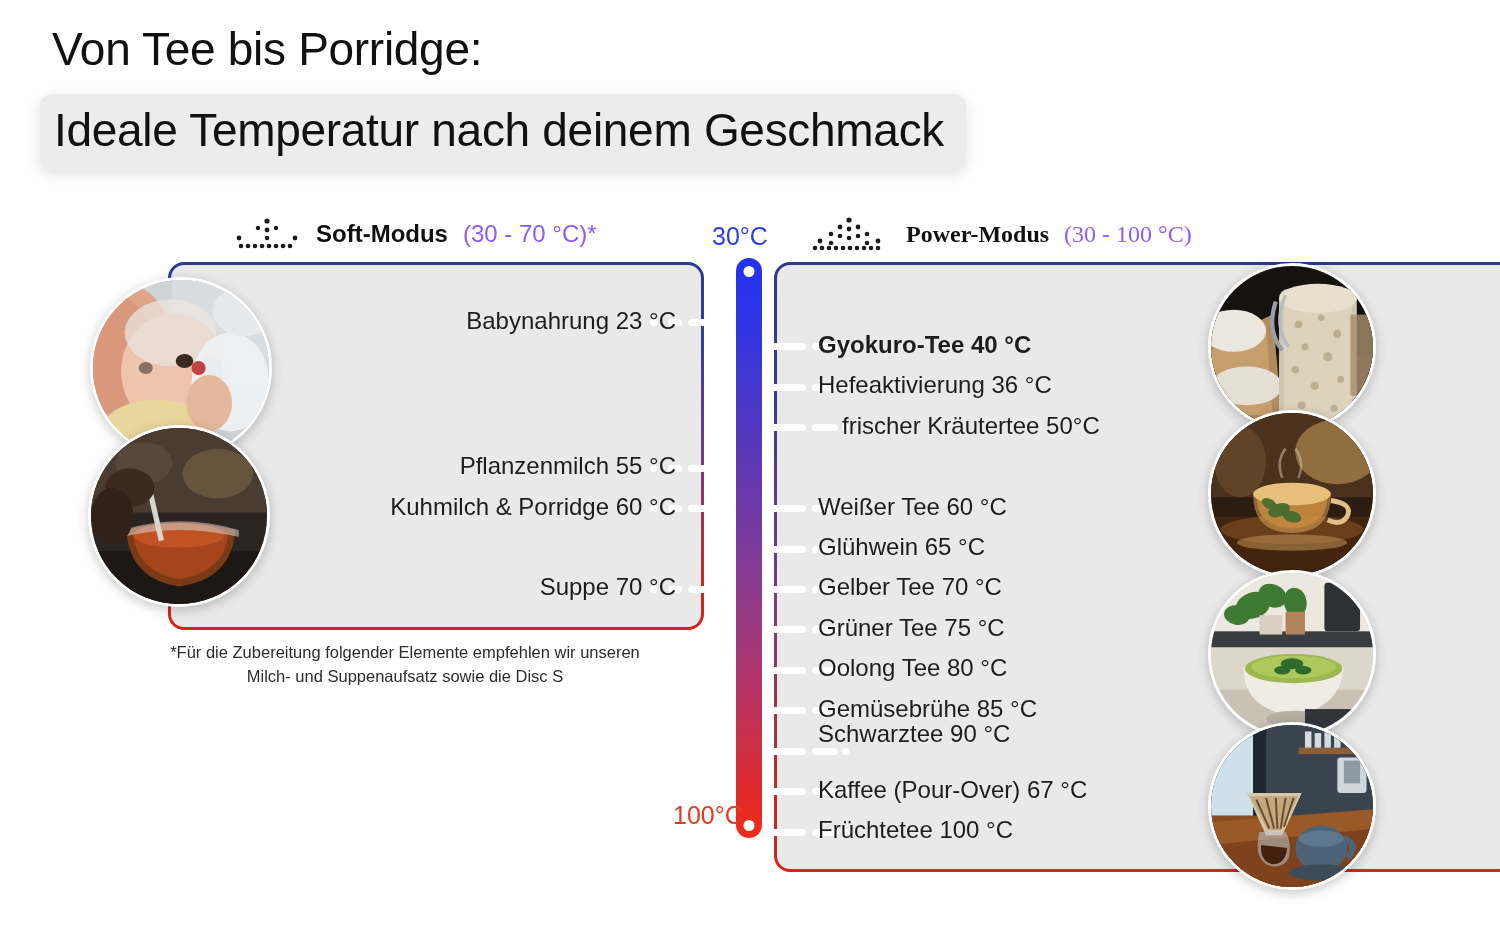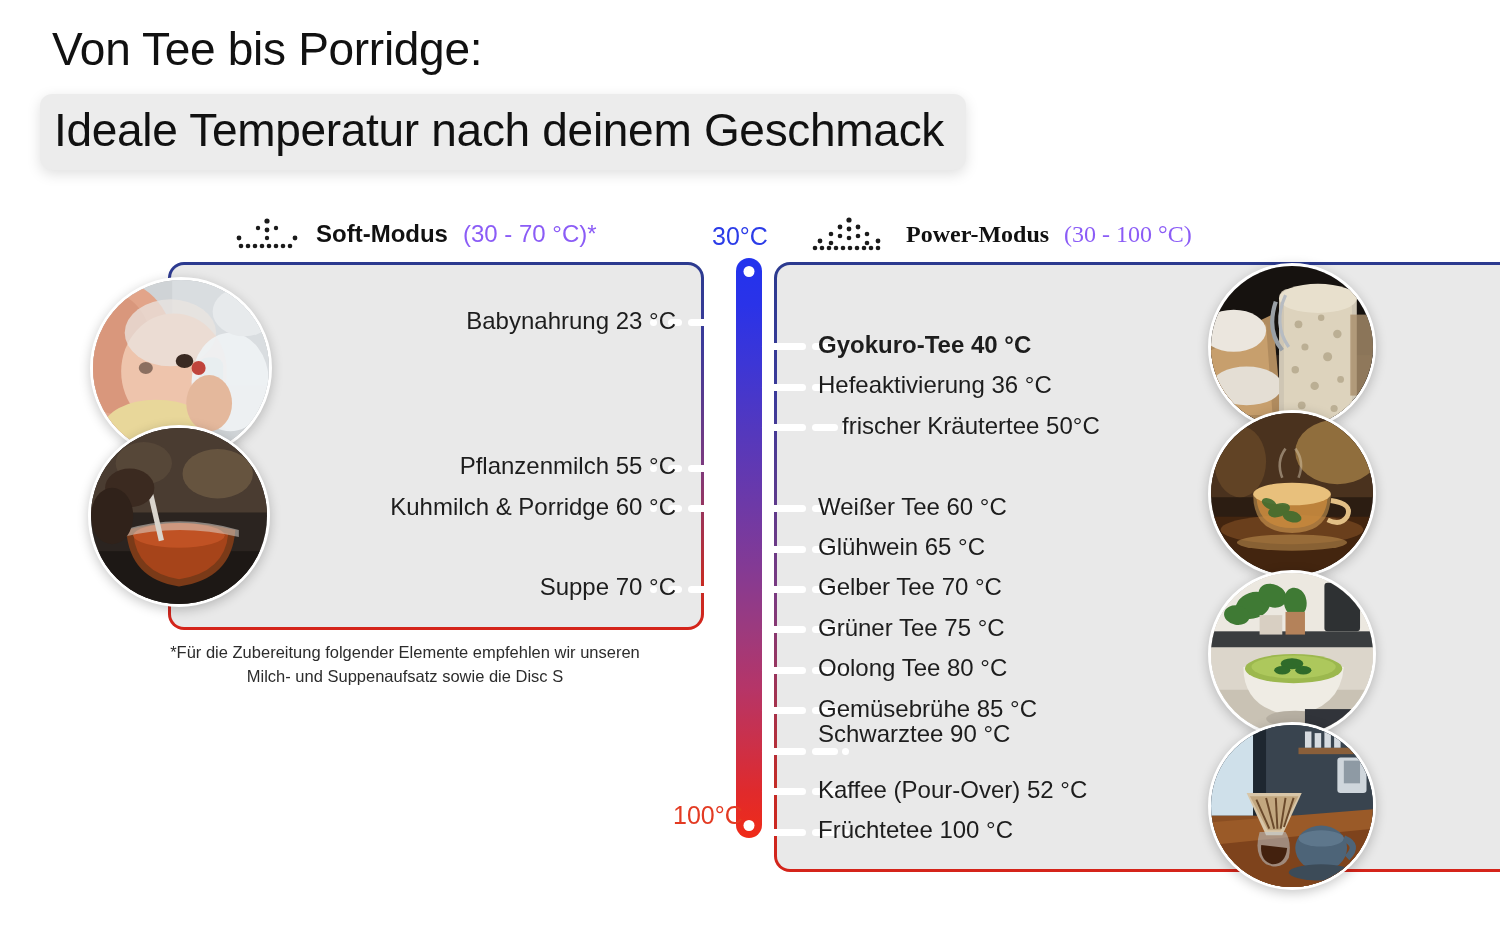--- a/index.html
+++ b/index.html
@@ -232,21 +232,21 @@
       <div class="tick" style="left: 812px; width: 26px; top: 707.214px;"></div>
       <div class="tick-dot" style="left: 842px; top: 707.214px;"></div>
       <div class="item-label" style="top: 694.714px; left: 818px;">Gemüsebrühe 85 °C</div>
       <div class="tick" style="left: 762px; width: 44px; top: 747.643px;"></div>
       <div class="tick" style="left: 812px; width: 26px; top: 747.643px;"></div>
       <div class="tick-dot" style="left: 842px; top: 747.643px;"></div>
       <div class="item-label" style="top: 720px; left: 818px;">Schwarztee 90 °C</div>
       <div class="tick" style="left: 762px; width: 44px; top: 788.071px;"></div>
       <div class="tick" style="left: 812px; width: 26px; top: 788.071px;"></div>
       <div class="tick-dot" style="left: 842px; top: 788.071px;"></div>
-      <div class="item-label" style="top: 775.571px; left: 818px;">Kaffee (Pour-Over) 52 °C</div>
+      <div class="item-label" style="top: 775.571px; left: 818px;">Kaffee (Pour-Over) 67 °C</div>
       <div class="tick" style="left: 762px; width: 44px; top: 828.5px;"></div>
       <div class="tick" style="left: 812px; width: 26px; top: 828.5px;"></div>
       <div class="tick-dot" style="left: 842px; top: 828.5px;"></div>
       <div class="item-label" style="top: 816px; left: 818px;">Früchtetee 100 °C</div>
     </div>
 
   <div id="footnote">*Für die Zubereitung folgender Elemente empfehlen wir unseren Milch- und Suppenaufsatz sowie die Disc S</div>
 
   <div class="photo" style="left:90px; top:277px; width:182px; height:182px;">
     <svg class="scene" viewBox="0 0 100 100" preserveAspectRatio="xMidYMid slice" aria-hidden="true">

